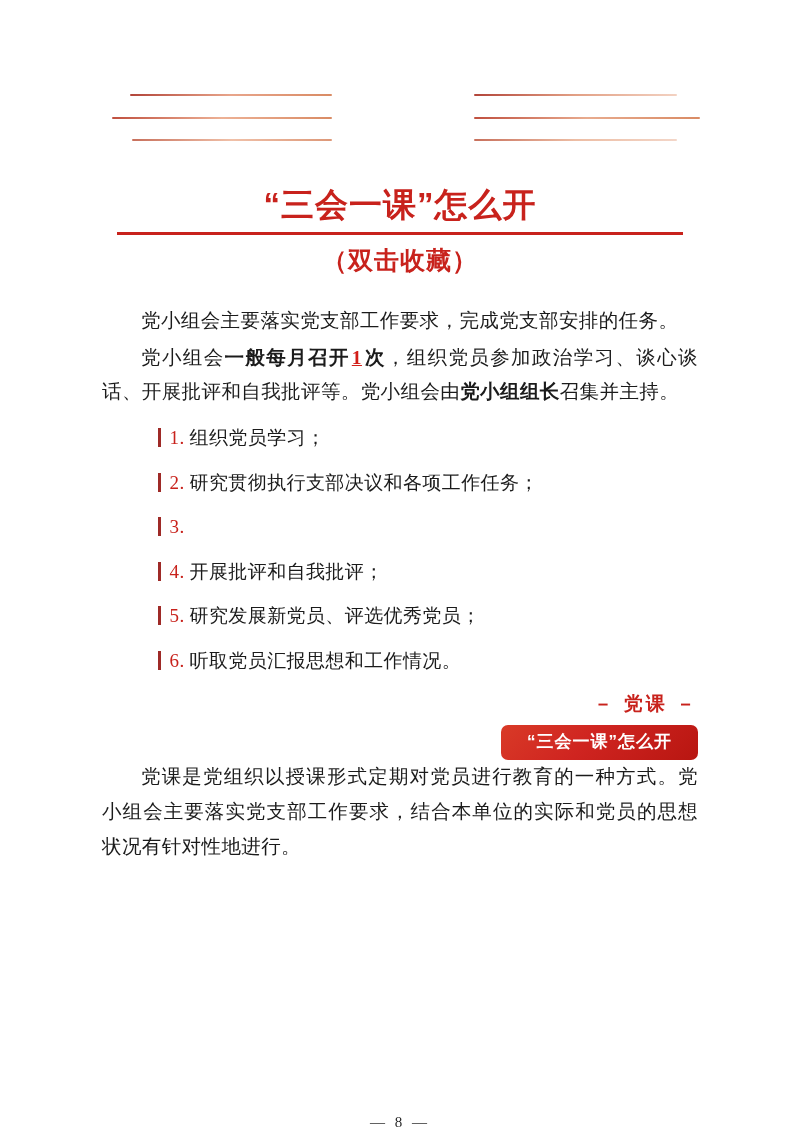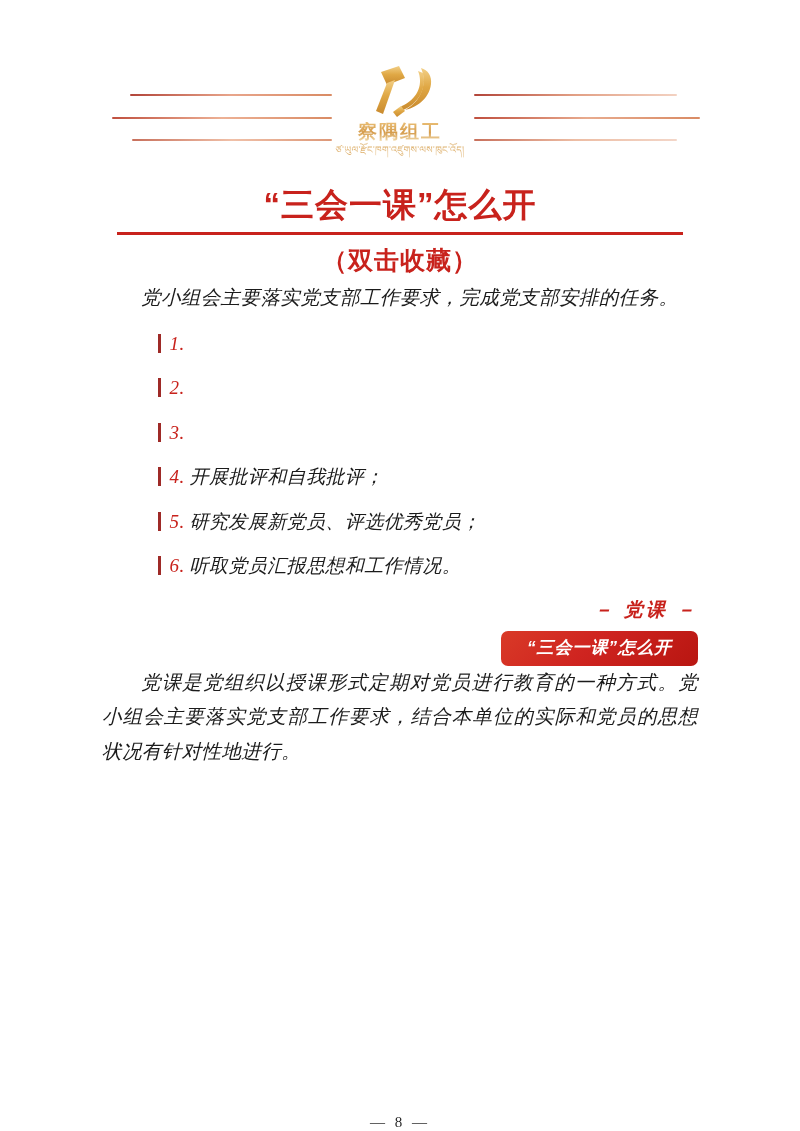--- a/index.html
+++ b/index.html
@@ -114,23 +114,22 @@
     font-family: "Liberation Sans", "DejaVu Sans", sans-serif;
     font-weight: bold;
     font-size: 25px;
     color: #c8221c;
     margin-top: 9px;
     letter-spacing: 1px;
   }
 
   
   .content {
-    margin: 4px auto 0 auto;
+    margin: 27px auto 0 auto;
     width: 596px;
-    font-style: italic;
   }
   p.para {
     font-size: 19.5px;
     line-height: 1.78;
     text-indent: 2em;
     margin: 0 0 2px 0;
     text-align: justify;
     letter-spacing: 0.4px;
     color: #1b1b1b;
   }
@@ -225,64 +224,45 @@
       <div class="rule-line l2"></div>
       <div class="rule-line l3"></div>
     </div>
 
     <div class="rules-right">
       <div class="rule-line r1"></div>
       <div class="rule-line r2"></div>
       <div class="rule-line r3"></div>
     </div>
 
-    <div class="logo">
-      <svg class="logo-emblem" viewBox="0 0 86 62">
-        <defs>
-          <linearGradient id="gold" x1="0" y1="0" x2="0" y2="1">
-            <stop offset="0%" stop-color="#f2cf86"></stop>
-            <stop offset="45%" stop-color="#e0a845"></stop>
-            <stop offset="100%" stop-color="#c98a2e"></stop>
-          </linearGradient>
-        </defs>
-
-        <path d="M64 6 C70 20 66 38 48 48 C58 46 72 38 74 22 C75 14 71 8 64 6 Z" fill="url(#gold)"></path>
-        <path d="M61 9 C66 21 62 35 47 43 C44 44 42 46 44 49 C62 42 70 26 66 11 Z" fill="url(#gold)"></path>
-
-        <path d="M44 44 L36 50 L40 55 L48 49 Z" fill="url(#gold)"></path>
-
-        <path d="M24 10 L42 4 L48 16 L30 23 Z" fill="url(#gold)"></path>
-
-        <path d="M30 21 L38 18 L26 52 L19 49 Z" fill="url(#gold)"></path>
-      </svg>
-      <div class="logo-zh">察隅组工</div>
-      <div class="logo-bo">ཙ་ཡུལ་རྫོང་ཁག་འཛུགས་ལས་ཁུང་འོད།</div>
-    </div>
   </div>
 
   <div class="title-block">
     <h1 class="doc-title">“三会一课”怎么开</h1>
     <div class="title-rule"></div>
     <div class="doc-subtitle">（双击收藏）</div>
   </div>
 
   <div class="content">
 
     <p class="para">党小组会主要落实党支部工作要求，完成党支部安排的任务。</p>
 
+    <p class="para"><span>党小组会</span><b>一般每月召开</b><span class="hl-num">1</span><b>次</b><span>，组织党员参加政治学习、谈心谈话、开展批评和自我批评等。党小组会由</span><b>党小组组长</b><span>召集并主持。</span></p>
 
 
     <ul class="bullet-list">
       <li>
         <span class="bar"></span>
         <span class="li-num">1.</span>
+        <span class="li-text">组织党员学习；</span>
       </li>
       <li>
         <span class="bar"></span>
         <span class="li-num">2.</span>
+        <span class="li-text">研究贯彻执行支部决议和各项工作任务；</span>
       </li>
       <li>
         <span class="bar"></span>
         <span class="li-num">3.</span>
       </li>
       <li>
         <span class="bar"></span>
         <span class="li-num">4.</span>
         <span class="li-text">开展批评和自我批评；</span>
       </li>

